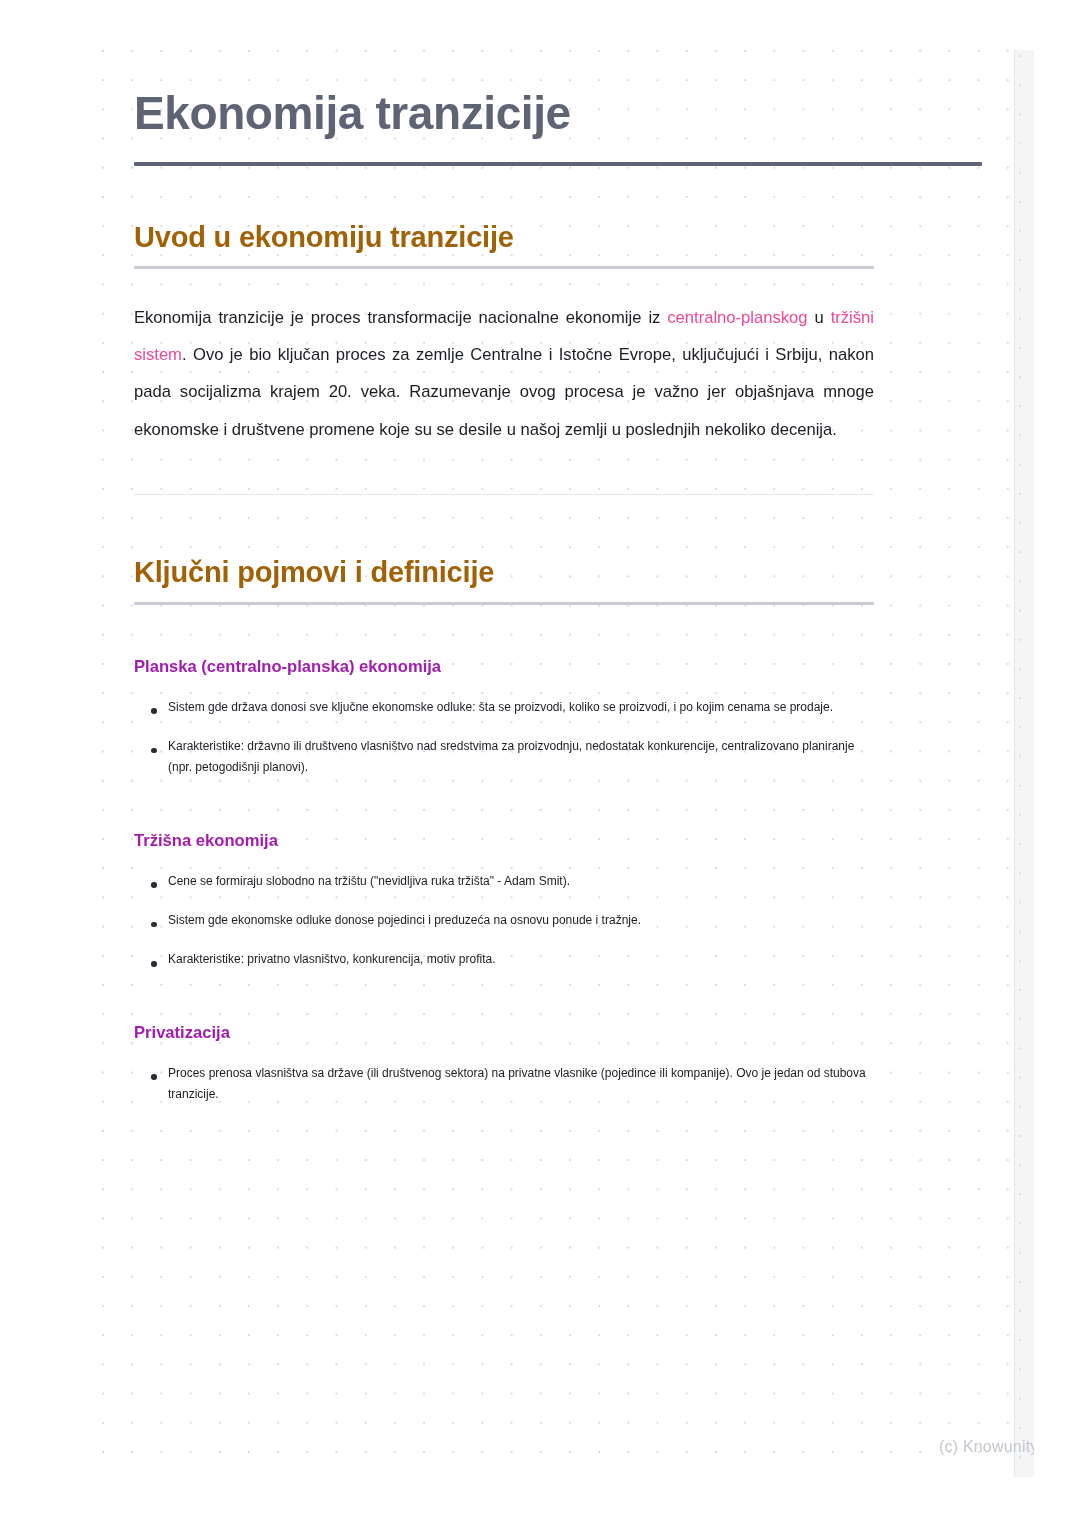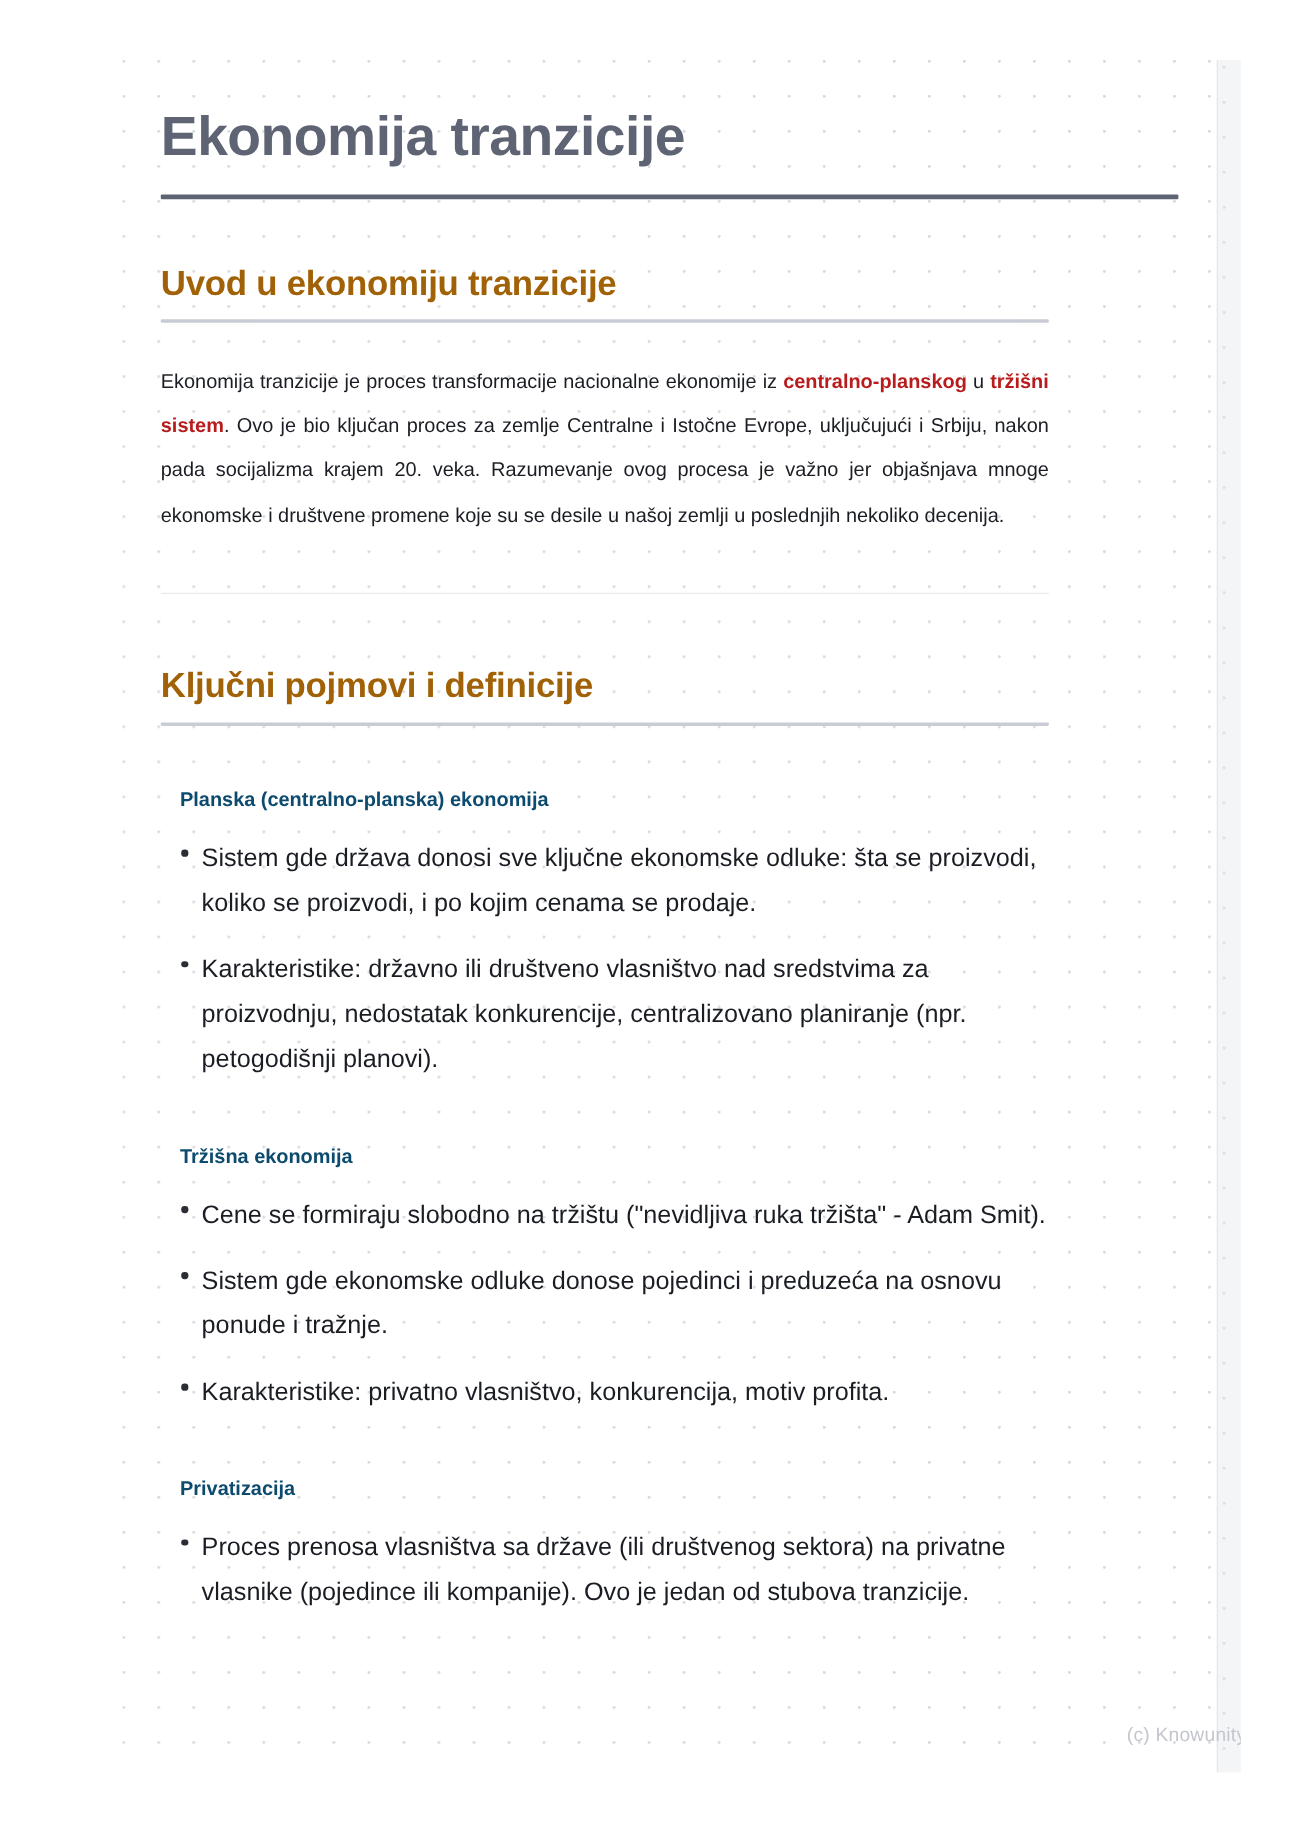--- a/index.html
+++ b/index.html
@@ -106,51 +106,51 @@
     margin: 0;
     padding-top: 30px;
     width: 740px;
     font-size: 16.6px;
     line-height: 2.25;
     color: #1a1d23;
     text-align: justify;
     text-justify: inter-word;
     font-weight: 400;
   }
-  .body-par b { font-weight: 700; color: #b91c1c; }
+  .body-par b { font-weight: 400; color: #ec4899; }
 
   
   .thin-divider {
     margin-top: 46px;
     width: 740px;
     height: 1.4px;
     background: #e6e8ec;
   }
 
   
   .term-title {
-    margin: 16px;
-    padding-top: 34px;
+    margin: 0;
+    padding-top: 50px;
     font-size: 16.6px;
     font-weight: 700;
-    color: #0c4a6e;
+    color: #a21caf;
     line-height: 1.45;
   }
 
   ul.bullets {
     margin: 0;
     padding: 0;
     list-style: none;
   }
   ul.bullets li {
     position: relative;
     margin-top: 18px;
     padding-left: 34px;
     width: 706px;
-    font-size: 21px;
+    font-size: 12px;
     line-height: 1.78;
     color: #1a1d23;
   }
   ul.bullets li::before {
     content: "";
     position: absolute;
     left: 17px;
     top: 11.5px;
     width: 5.6px;
     height: 5.6px;

